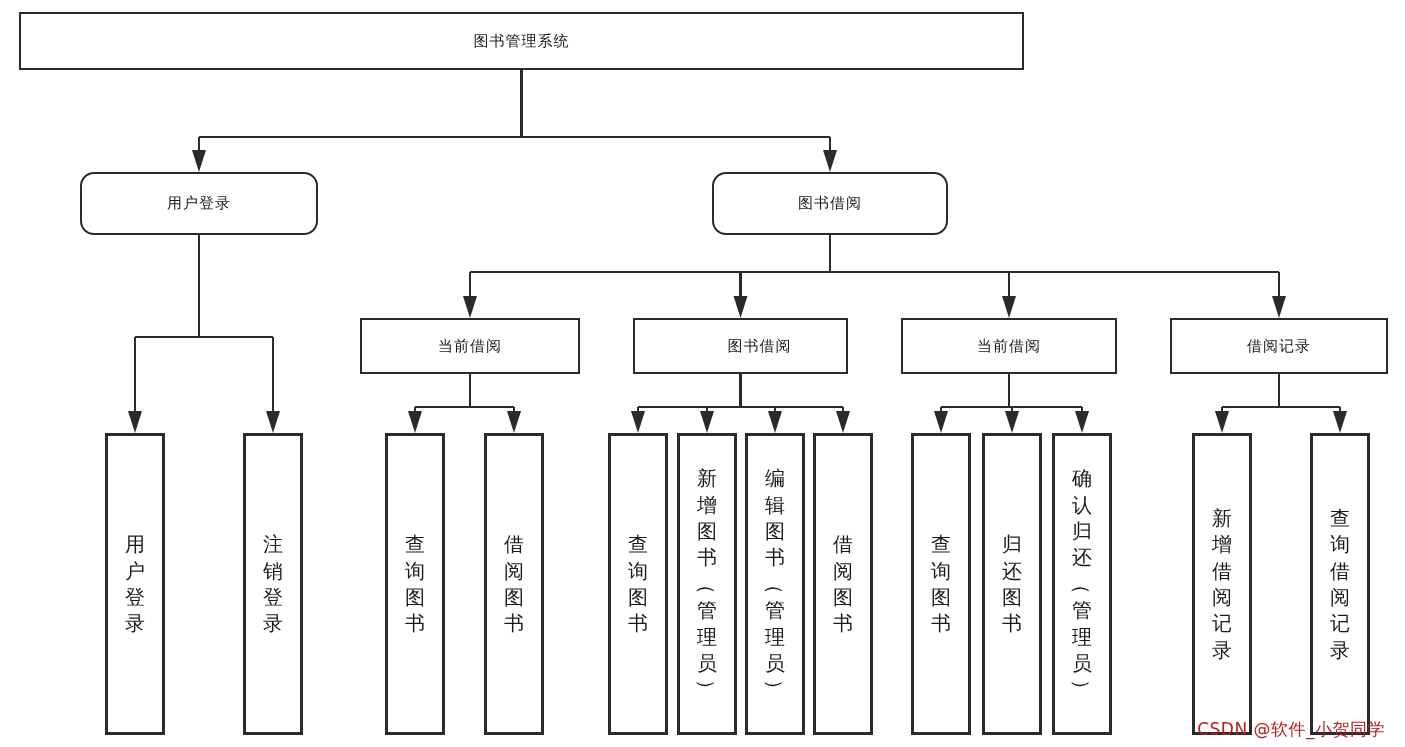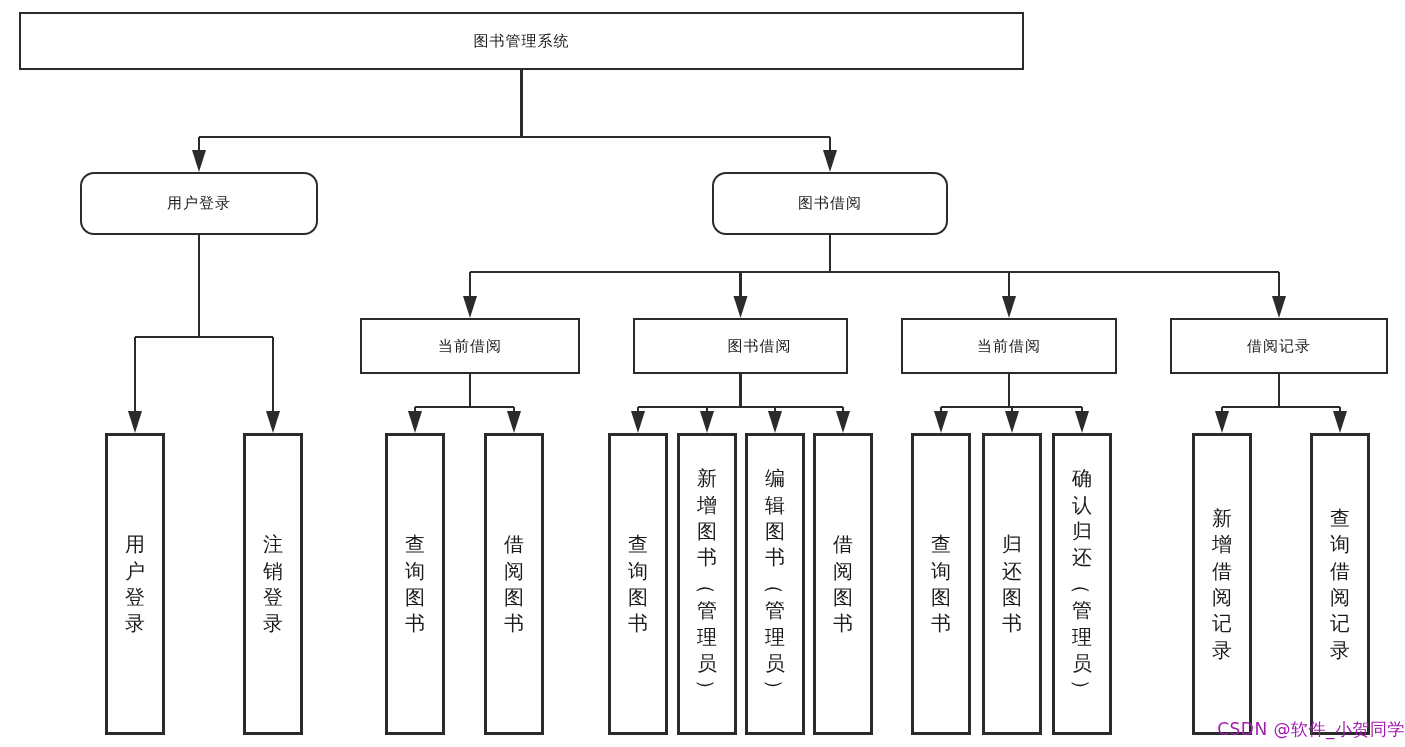--- a/index.html
+++ b/index.html
@@ -49,24 +49,24 @@
     justify-content:center;
     font-family:"DejaVu Sans","Liberation Sans",sans-serif;
   }
   .vchar{display:block;}
   .vchar.rot{transform:rotate(90deg);display:block;}
 
   #connector-layer{position:absolute;left:0;top:0;width:1405px;height:747px;pointer-events:none;}
 
   .watermark{
     position:absolute;
-    right:0;
+    right:20px;
     bottom:6px;
     font-size:17px;
-    color:#a21caf;
+    color:#b91c1c;
     letter-spacing:0.5px;
     white-space:nowrap;
     font-family:"DejaVu Sans","Liberation Sans",sans-serif;
   }
 </style>
 </head>
 <body>
 
 <div id="diagram-root">
   <svg id="connector-layer" viewBox="0 0 1405 747" width="1405" height="747" xmlns="http://www.w3.org/2000/svg">

